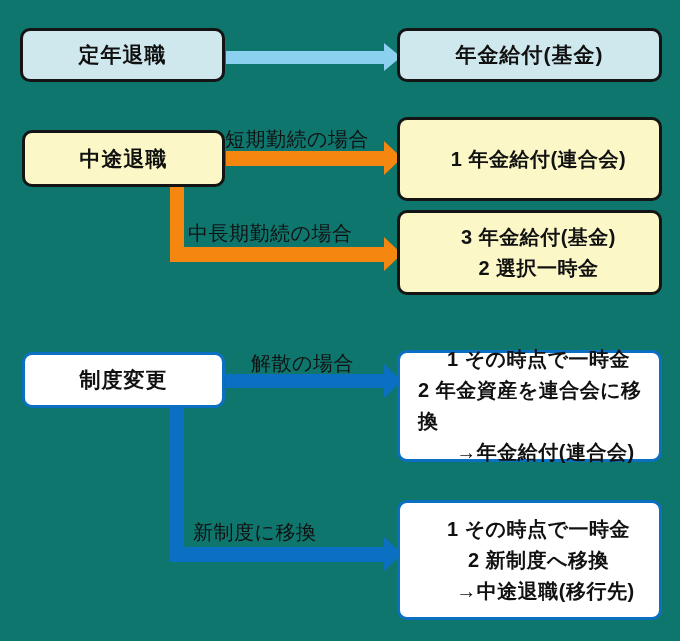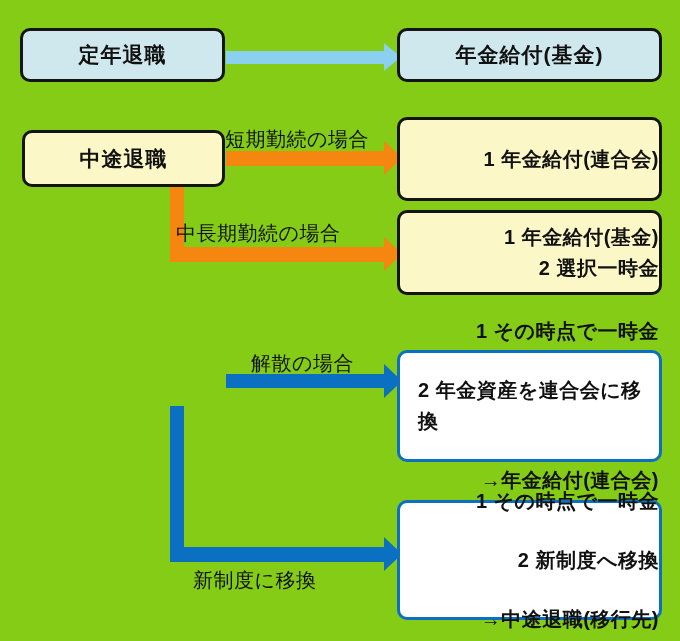--- a/index.html
+++ b/index.html
@@ -1,32 +1,32 @@
 <!DOCTYPE html>
 <html style="--light-blue-fill: #cfe8ee; --yellow-fill: #fbf7c6; --white-fill: #ffffff; --dark-border: #141414; --blue: #0b6fc2; --orange: #f5860f; --light-blue-arrow: #8bd0ee;"><head>
 <meta charset="utf-8">
 <style>
   html,body { margin:0; padding:0; background:#ffffff; }
   .canvas {
-    position:relative; width:680px; height:641px; background:#84cc16;
+    position:relative; width:680px; height:641px; background:#0f766e;
     font-family:"Liberation Sans","DejaVu Sans",sans-serif; color:#111;
     overflow:hidden;
   }
   .box {
     position:absolute; box-sizing:border-box; border-radius:10px;
     display:flex; align-items:center; justify-content:center;
     font-weight:bold; font-size:21px; letter-spacing:1px;
   }
   .fill-lightblue { background:var(--light-blue-fill); }
   .fill-yellow    { background:var(--yellow-fill); }
   .fill-white     { background:var(--white-fill); }
   .border-dark { border:3px solid var(--dark-border); }
-  .border-blue { border:3px solid var(--blue);gap:28px; }
+  .border-blue { border:3px solid var(--blue); }
   .result {
-    flex-direction:column; align-items:flex-end; justify-content:center;
+    flex-direction:column; align-items:center; justify-content:center;
     padding-left:18px; font-size:20px; line-height:31px; letter-spacing:0.5px;
   }
   .result .indent { margin-left:14px; }
   .cond-label {
     position:absolute; font-weight:normal; font-size:20px; text-align:left;
     letter-spacing:0.5px; white-space:nowrap;
   }
   .seg { position:absolute; }
   .seg.orange { background:var(--orange); }
   .seg.blue   { background:var(--blue); }
@@ -73,48 +73,51 @@
   <div class="box result fill-yellow border-dark" style="left:397px; top:117px; width:265px; height:84px;">
     <div>1 年金給付(連合会)</div>
   </div>
 
   <div>
     <div class="seg orange" style="left:170px; top:187px; width:14px; height:75px;"></div>
     <div class="seg orange" style="left:170px; top:247px; width:214px; height:15px;"></div>
     <div class="head orange" style="left:384px; top:237px;"></div>
   </div>
 
-  <div class="cond-label" style="left:176px; top:220px; width:198px;">中長期勤続の場合</div>
+  <div class="cond-label" style="left:188px; top:220px; width:198px;">中長期勤続の場合</div>
 
   <div class="box result fill-yellow border-dark" style="left:397px; top:210px; width:265px; height:85px;">
-    <div>1 年金給付(基金)</div>
+    <div>3 年金給付(基金)</div>
     <div>2 選択一時金</div>
   </div>
 
+  <div class="box fill-white border-blue" style="left:22px; top:352px; width:203px; height:56px;">
+    <span>制度変更</span>
+  </div>
 
   <div class="cond-label" style="left:225px; top:350px; width:160px;margin-left:26px;">解散の場合</div>
 
   <div>
     <div class="seg blue" style="left:226px; top:374px; width:158px; height:14px;"></div>
     <div class="head blue" style="left:384px; top:364px;"></div>
   </div>
 
   <div class="box result fill-white border-blue" style="left:397px; top:350px; width:265px; height:112px;">
     <div>1 その時点で一時金</div>
     <div>2 年金資産を連合会に移換</div>
     <div class="indent">→年金給付(連合会)</div>
   </div>
 
   <div>
     <div class="seg blue" style="left:170px; top:406px; width:14px; height:156px;"></div>
     <div class="seg blue" style="left:170px; top:547px; width:214px; height:15px;"></div>
     <div class="head blue" style="left:384px; top:537px;"></div>
   </div>
 
-  <div class="cond-label" style="left:193px; top:519px; width:190px;margin-top:48px;">新制度に移換</div>
+  <div class="cond-label" style="left:193px; top:519px; width:190px;">新制度に移換</div>
 
   <div class="box result fill-white border-blue" style="left:397px; top:500px; width:265px; height:120px;">
     <div>1 その時点で一時金</div>
     <div>2 新制度へ移換</div>
     <div class="indent">→中途退職(移行先)</div>
   </div>
 
 </div>
 
 </body></html>

